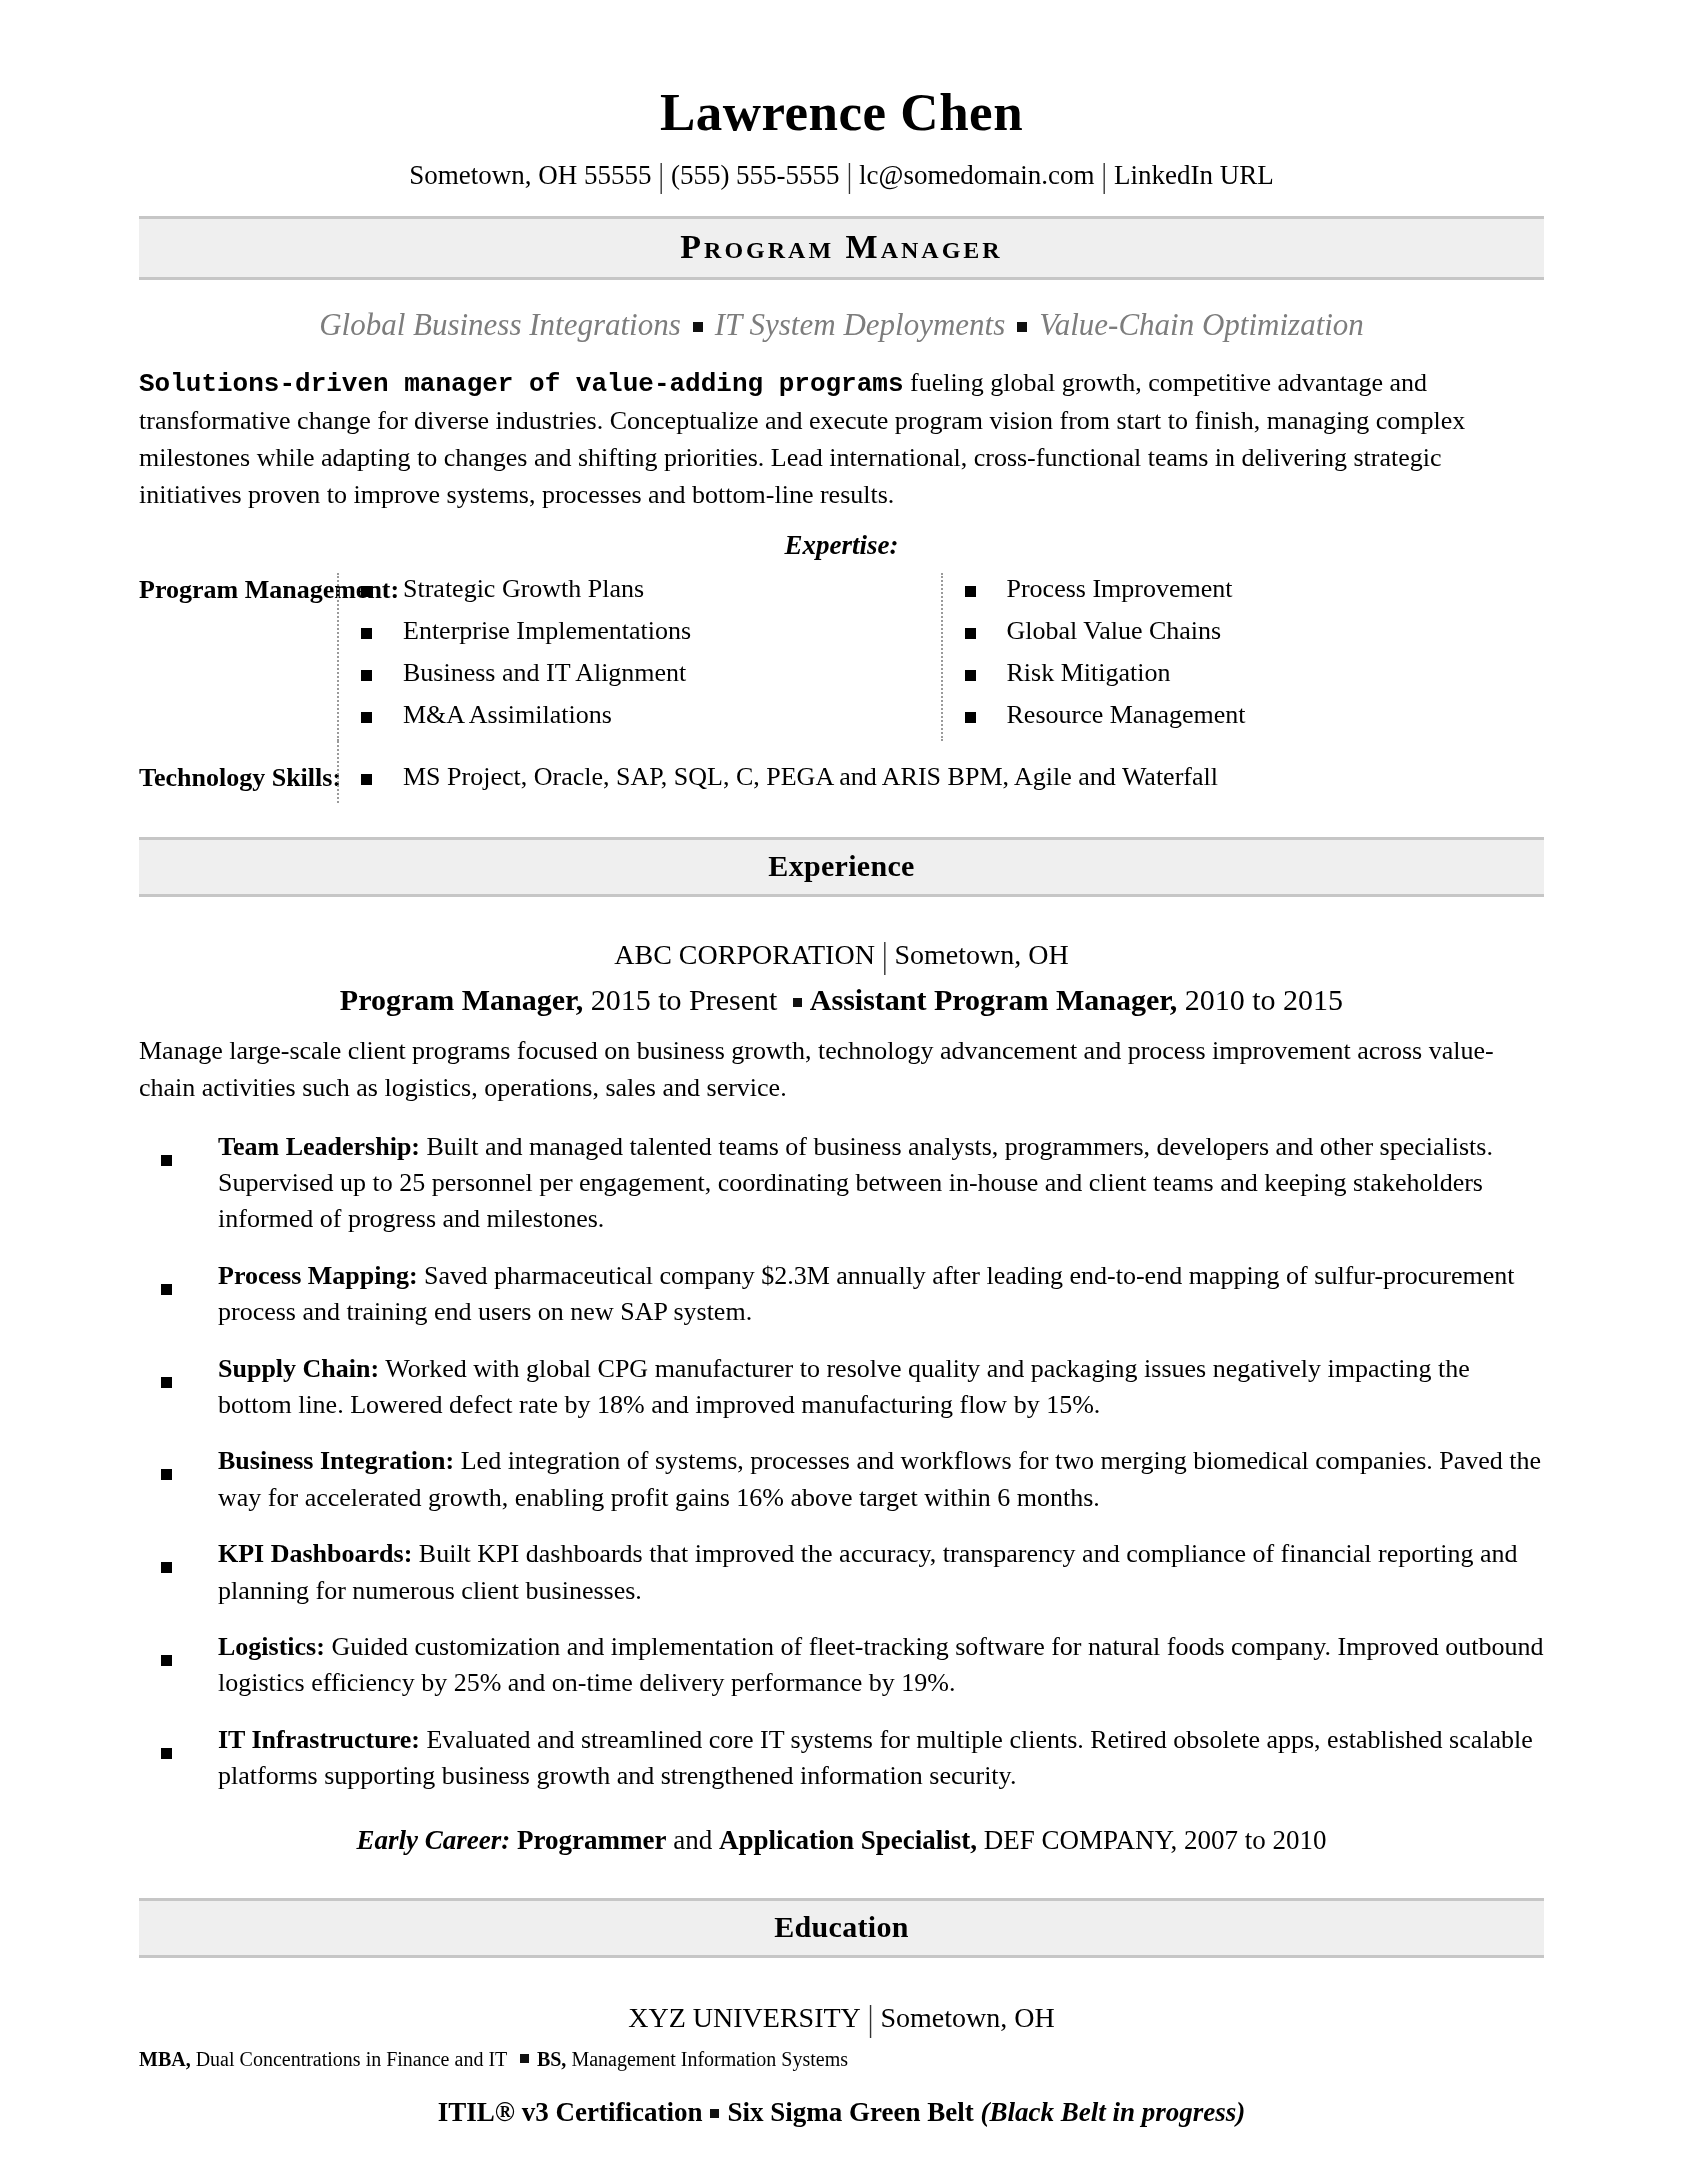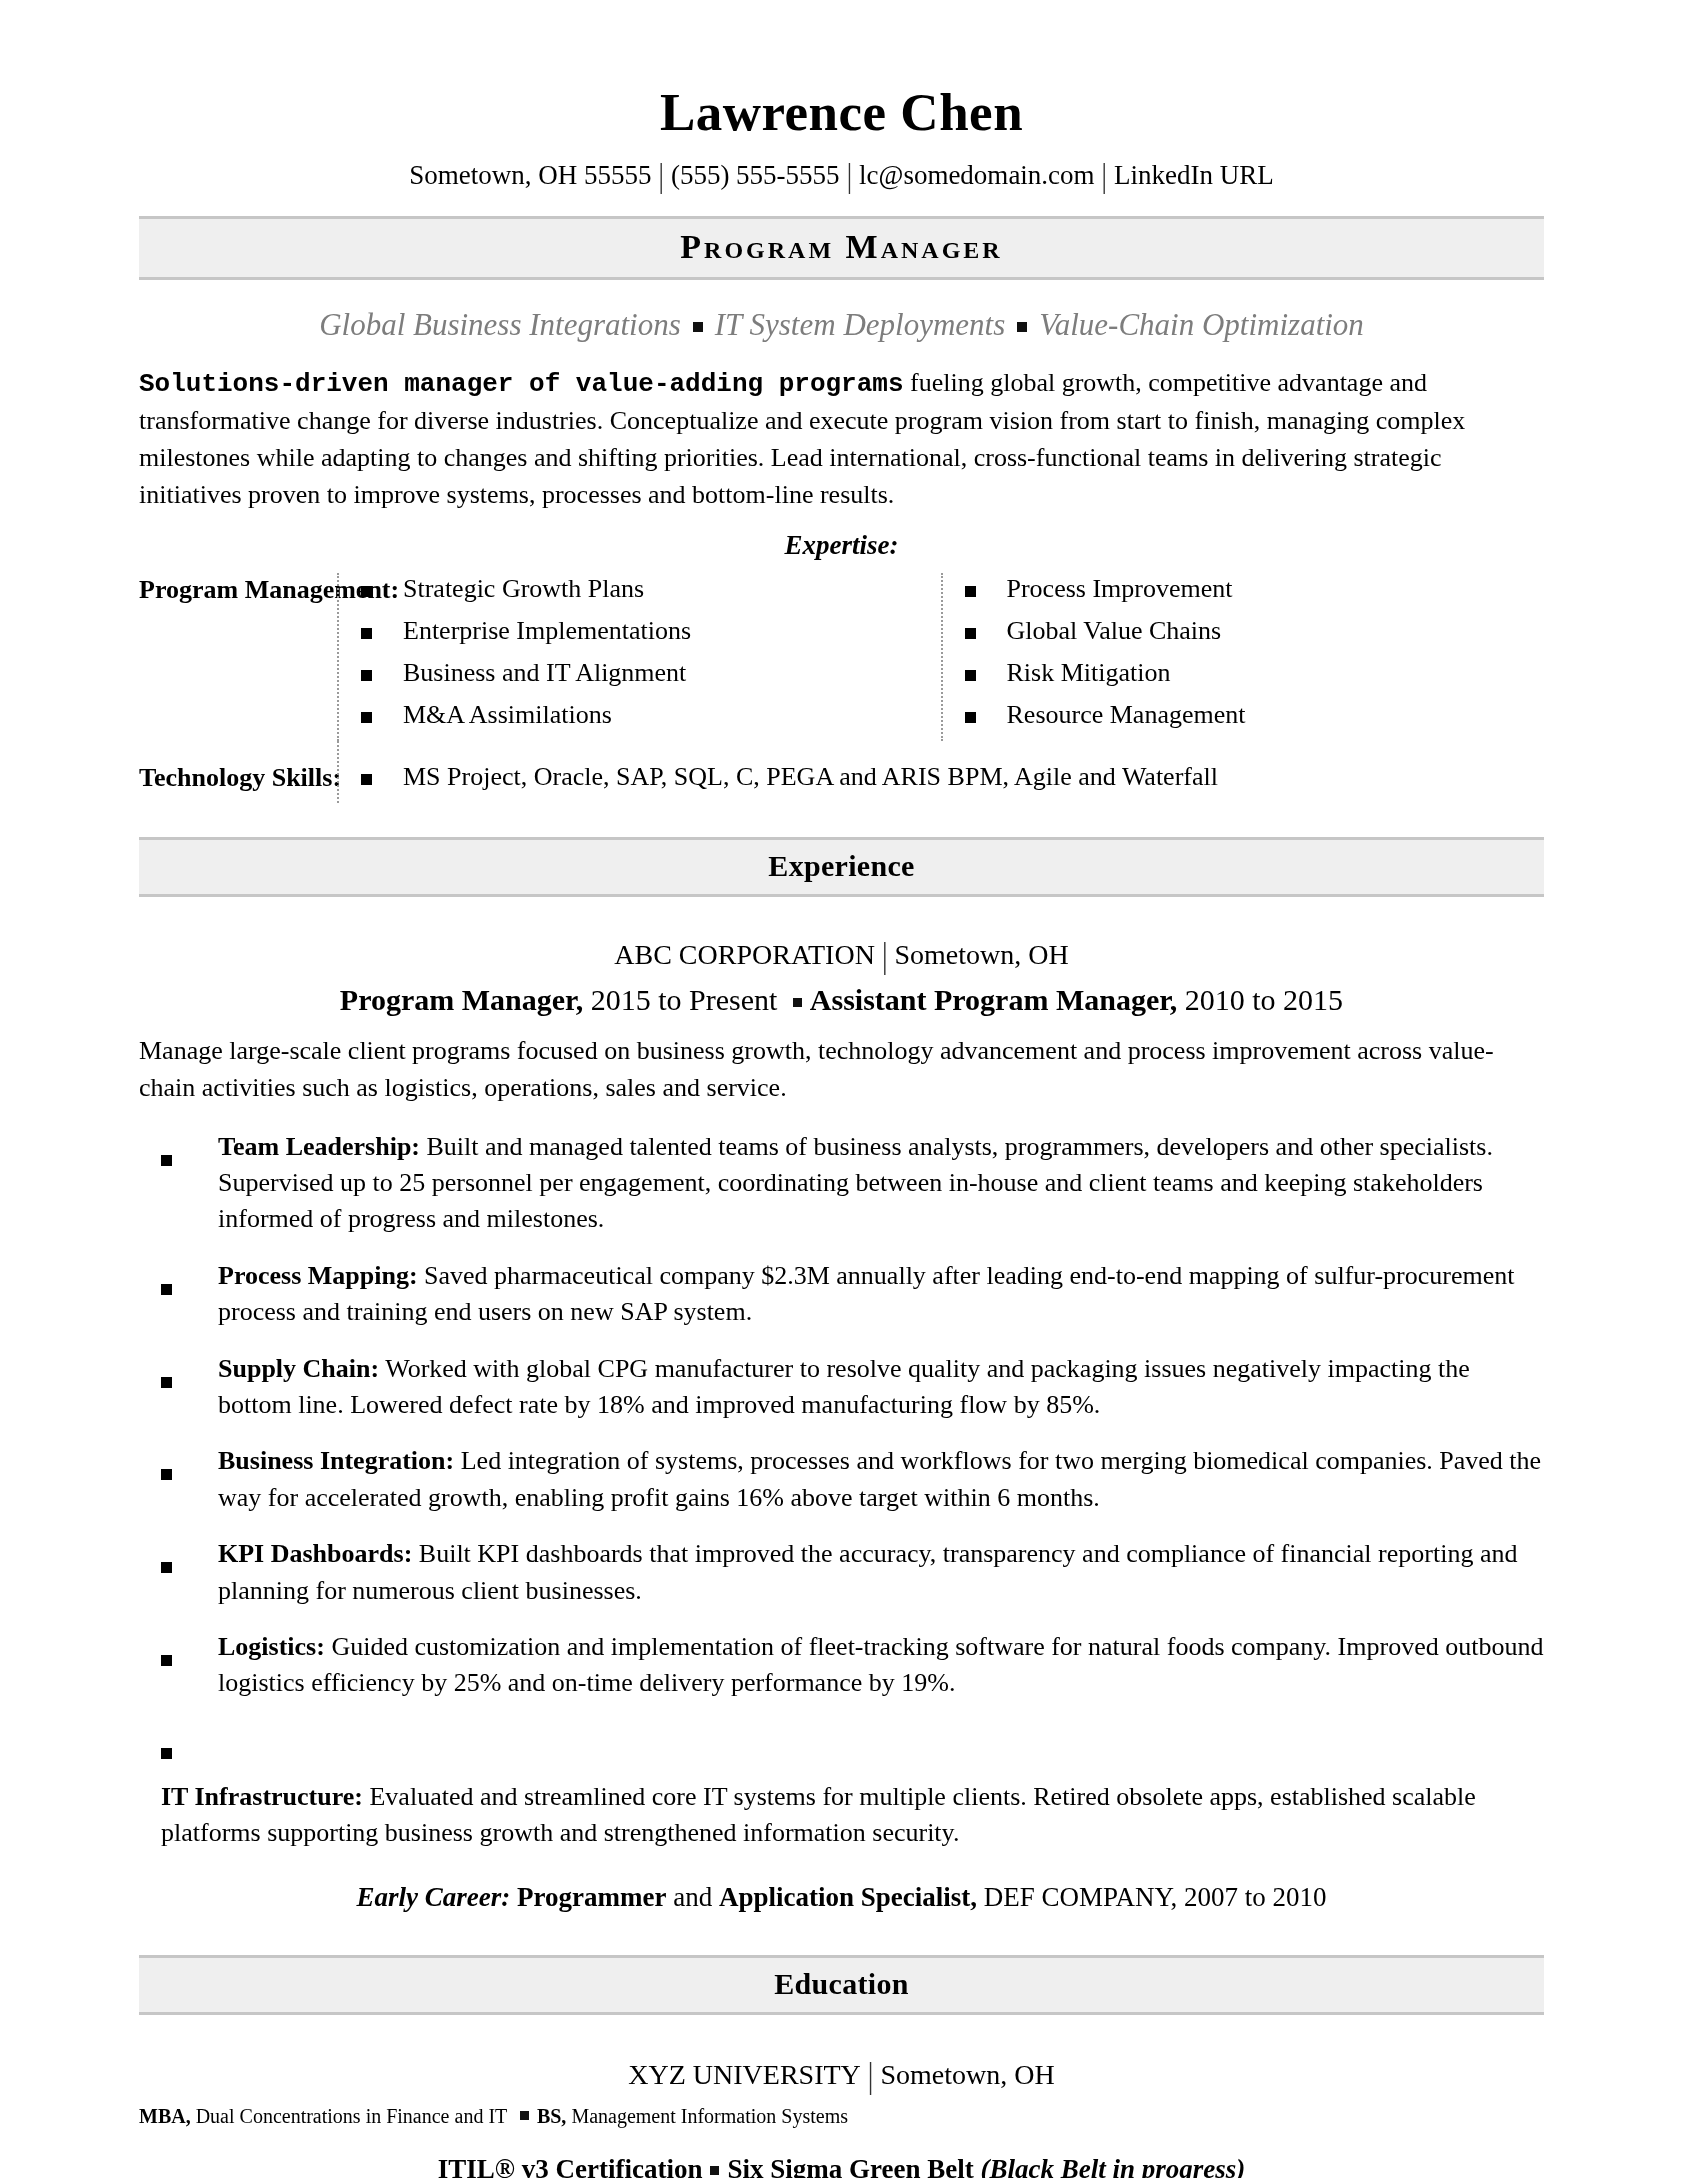--- a/index.html
+++ b/index.html
@@ -183,21 +183,21 @@
   }
 
   .bullets { margin-top: 22px; }
   .bullet-row {
     display: flex;
     font-size: 26px;
     line-height: 1.4;
     margin-bottom: 20px;
     padding-left: 22px;
   }
-  .bullet-row:last-child { margin-bottom: 0; flex-direction: column; }
+  .bullet-row:last-child { margin-bottom: 0; }
   .bullet-mark {
     flex: 0 0 57px;
     padding-top: 11px;
   }
   .bullet-mark i {
     display: inline-block;
     width: 11px;
     height: 11px;
     background: #000;
     font-style: normal;
@@ -339,21 +339,21 @@
     <div class="bullet-row">
       <div class="bullet-mark"><i></i></div>
       <div class="bullet-text"><b>Team Leadership:</b><span> Built and managed talented teams of business analysts, programmers, developers and other specialists. Supervised up to 25 personnel per engagement, coordinating between in-house and client teams and keeping stakeholders informed of progress and milestones.</span></div>
     </div>
     <div class="bullet-row">
       <div class="bullet-mark"><i></i></div>
       <div class="bullet-text"><b>Process Mapping:</b><span> Saved pharmaceutical company $2.3M annually after leading end-to-end mapping of sulfur-procurement process and training end users on new SAP system.</span></div>
     </div>
     <div class="bullet-row">
       <div class="bullet-mark"><i></i></div>
-      <div class="bullet-text"><b>Supply Chain:</b><span> Worked with global CPG manufacturer to resolve quality and packaging issues negatively impacting the bottom line. Lowered defect rate by 18% and improved manufacturing flow by 85%.</span></div>
+      <div class="bullet-text"><b>Supply Chain:</b><span> Worked with global CPG manufacturer to resolve quality and packaging issues negatively impacting the bottom line. Lowered defect rate by 18% and improved manufacturing flow by 15%.</span></div>
     </div>
     <div class="bullet-row">
       <div class="bullet-mark"><i></i></div>
       <div class="bullet-text"><b>Business Integration:</b><span> Led integration of systems, processes and workflows for two merging biomedical companies. Paved the way for accelerated growth, enabling profit gains 16% above target within 6 months.</span></div>
     </div>
     <div class="bullet-row">
       <div class="bullet-mark"><i></i></div>
       <div class="bullet-text"><b>KPI Dashboards:</b><span> Built KPI dashboards that improved the accuracy, transparency and compliance of financial reporting and planning for numerous client businesses.</span></div>
     </div>
     <div class="bullet-row">

